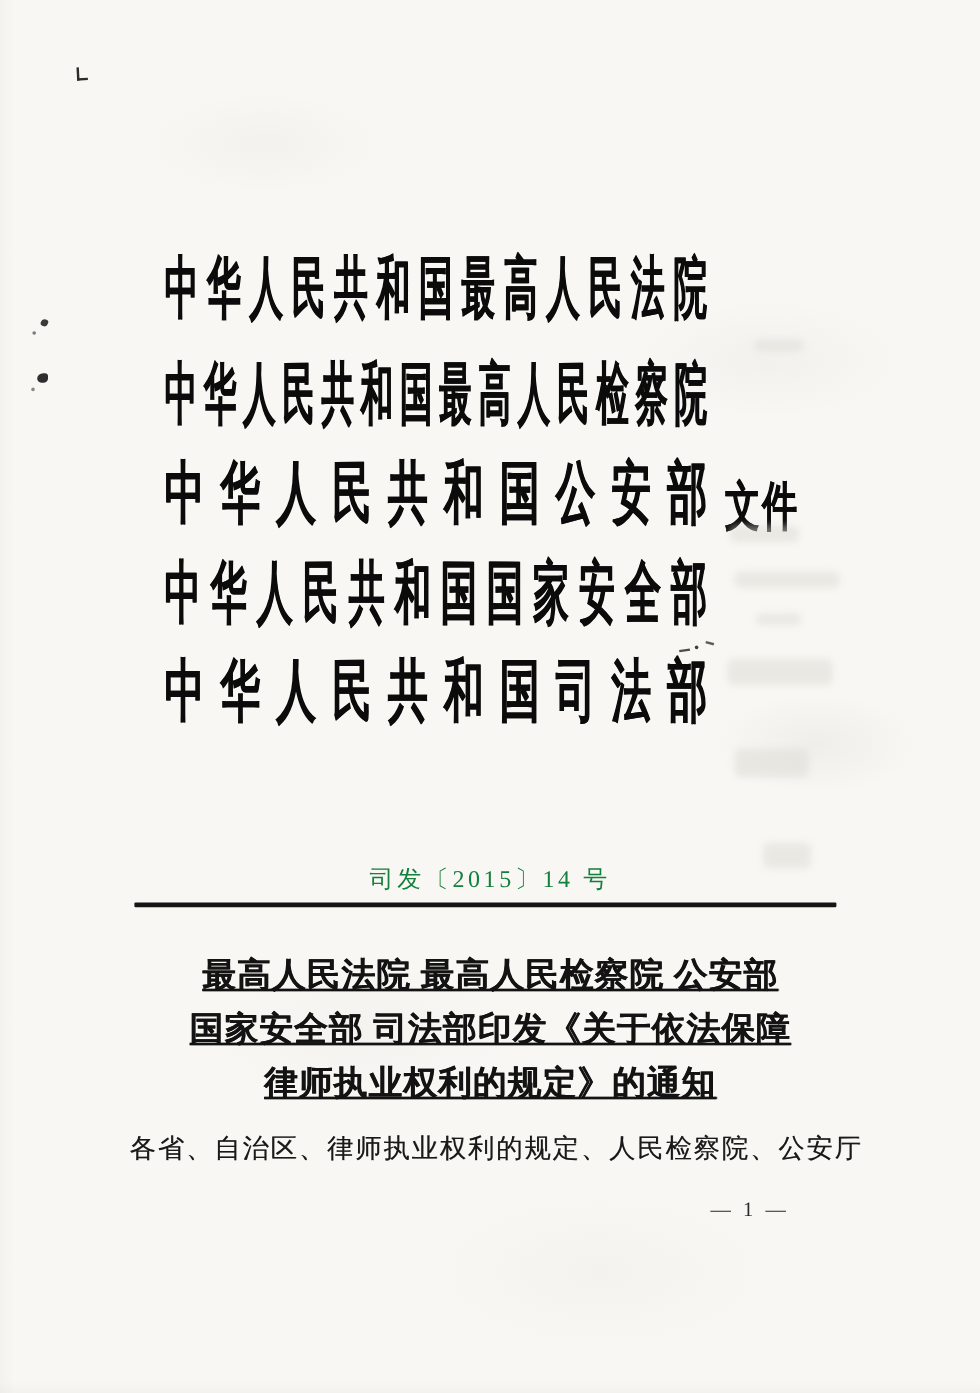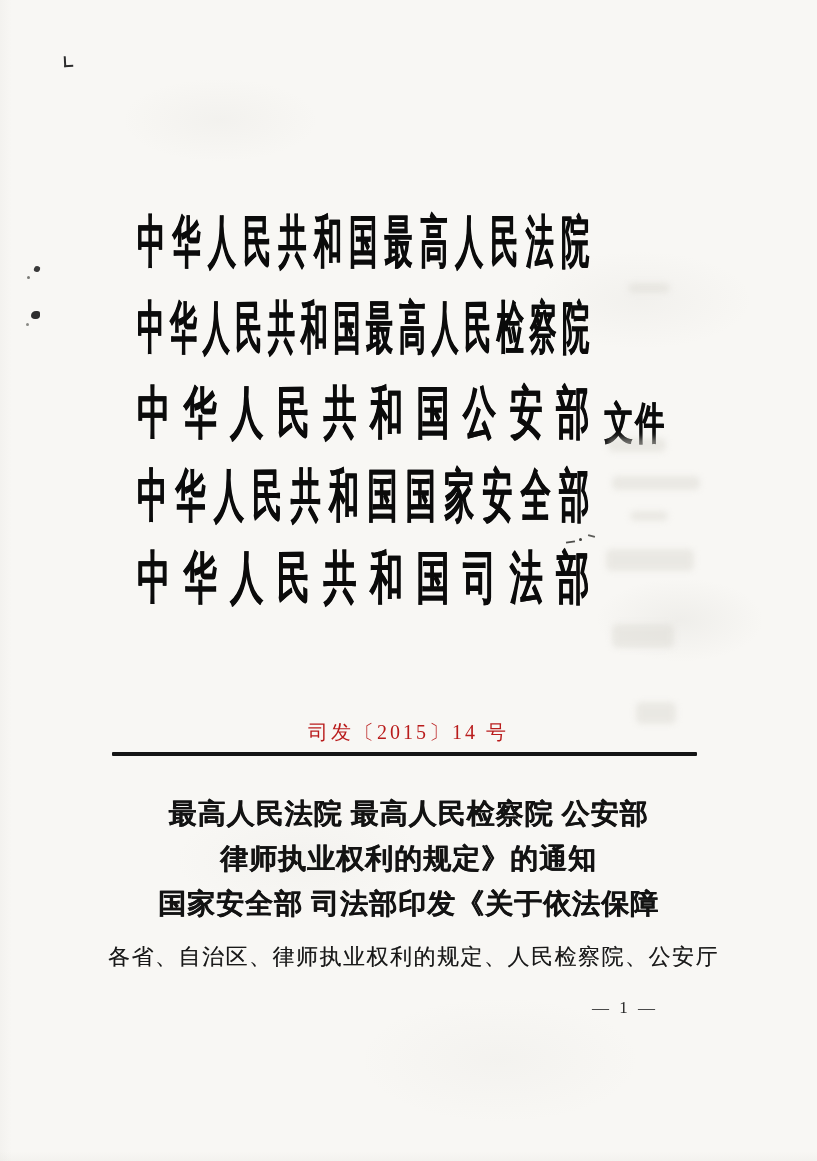--- a/index.html
+++ b/index.html
@@ -49,37 +49,37 @@
     display: flex; justify-content: space-between; align-items: center;
     font-size: 29px; font-weight: bold; color: #0b0b0b;
     text-shadow: 0.4px 0 currentColor; white-space: nowrap;
   }
   .hero-suffix .ch { display: block; line-height: 1; transform: scaleY(1.52); }
 
   
   .doc-number {
     position: absolute; left: 0; top: 719px; width: 817px;
     text-align: center; font-size: 20px; letter-spacing: 3px;
-    color: #b91c1c; font-weight: 500;
+    color: #15803d; font-weight: 500;
   }
 
   
   .rule {
     position: absolute; left: 112px; top: 752px; width: 585px; height: 4px;
     background: #151515; border-radius: 1px;
   }
 
   
   .title-block {
     position: absolute; left: 0; top: 791px; width: 817px;
     text-align: center; font-size: 28px; font-weight: bold;
     color: #131313; letter-spacing: 1px;
     text-shadow: 0.4px 0 currentColor;
   }
-  .title-block .title-line { line-height: 45px; white-space: nowrap; }
+  .title-block .title-line { line-height: 45px; white-space: nowrap; text-decoration: underline; }
 
   
   .body-line {
     position: absolute; left: 108px; top: 942px; width: 660px;
     font-size: 22px; letter-spacing: 1.5px; color: #191919;
     white-space: nowrap; text-shadow: 0.3px 0 rgba(0,0,0,0.5);
   }
 
   
   .page-number {
@@ -195,22 +195,22 @@
         <span class="ch">部</span>
       </div>
   </div>
 
   <div class="doc-number">司发〔2015〕14 号</div>
 
   <div class="rule"></div>
 
   <div class="title-block">
     <div class="title-line">最高人民法院 最高人民检察院 公安部</div>
+    <div class="title-line">国家安全部 司法部印发《关于依法保障</div>
     <div class="title-line">律师执业权利的规定》的通知</div>
-    <div class="title-line">国家安全部 司法部印发《关于依法保障</div>
   </div>
 
   <div class="body-line">各省、自治区、律师执业权利的规定、人民检察院、公安厅</div>
 
   <div class="page-number">— 1 —</div>
 
   <div class="artifact corner-mark"></div>
   <div class="artifact speck-a"></div>
   <div class="artifact speck-b"></div>
   <div class="artifact speck-c"></div>

